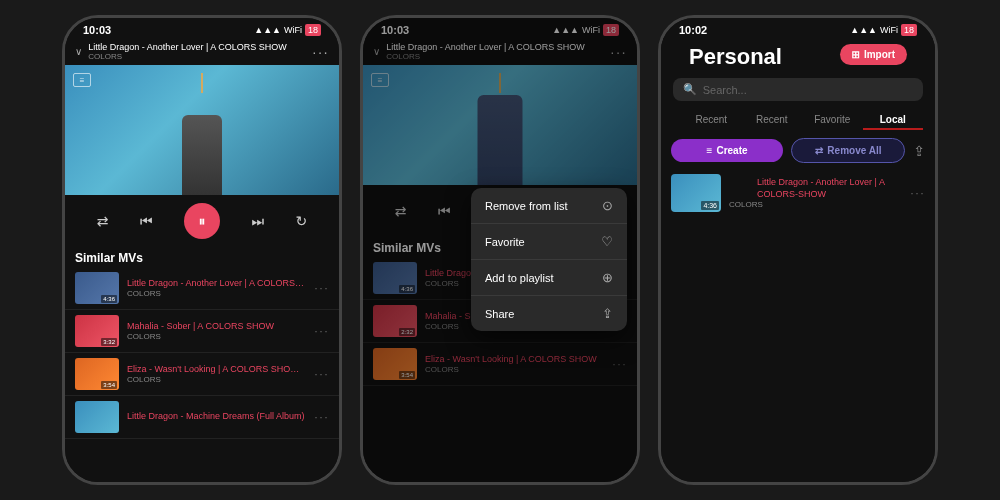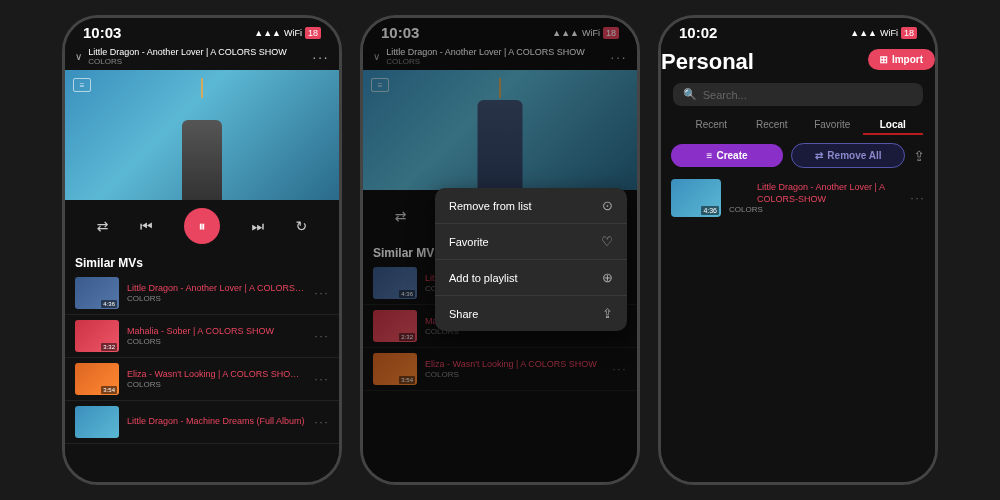--- a/index.html
+++ b/index.html
@@ -31,21 +31,21 @@
     
     .status-bar {
       display: flex;
       justify-content: space-between;
       align-items: center;
       padding: 6px 18px 2px;
       background: #111;
       flex-shrink: 0;
     }
     .status-time {
-      font-size: 15px;
+      font-size: 11px;
       font-weight: 600;
       color: #fff;
     }
     .status-icons {
       display: flex;
       align-items: center;
       gap: 3px;
     }
     .status-icons span {
       color: #fff;
@@ -240,21 +240,21 @@
       background: rgba(0,0,0,0.4);
       z-index: 10;
     }
     .context-menu {
       position: absolute;
       right: 10px;
       top: 170px;
       background: #2a2a2a;
       border-radius: 10px;
       overflow: hidden;
-      width: 192px;
+      width: 156px;
       z-index: 11;
       box-shadow: 0 8px 24px rgba(0,0,0,0.6);
     }
     .ctx-item {
       display: flex;
       align-items: center;
       justify-content: space-between;
       padding: 10px 14px;
       font-size: 11px;
       color: #fff;
@@ -270,21 +270,21 @@
     
     .phone-3 .screen-content {
       flex: 1;
       overflow: hidden;
       display: flex;
       flex-direction: column;
       background: #111;
     }
 
     .library-header {
-      padding: 6px 0 4px;
+      padding: 6px 28px 4px;
       background: #111;
       display: flex;
       align-items: flex-start;
       justify-content: space-between;
     }
     .library-title {
       font-size: 22px;
       font-weight: 700;
       color: #fff;
     }

